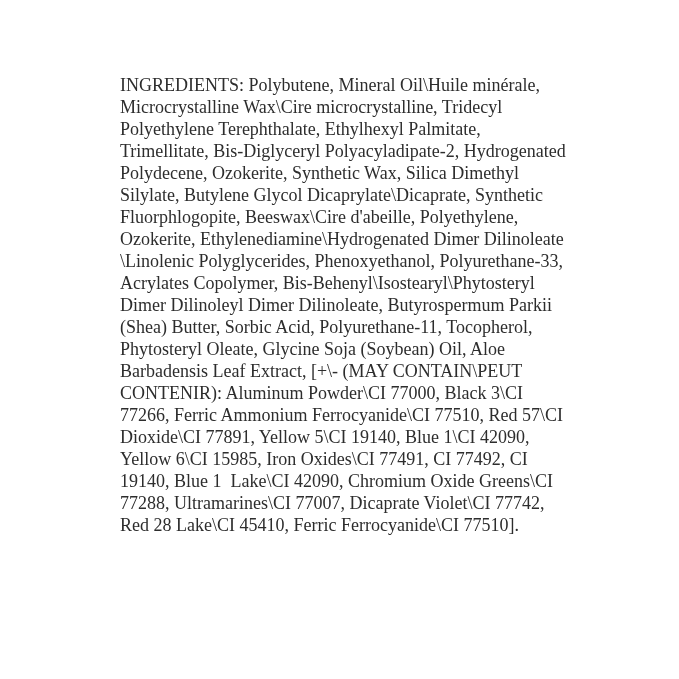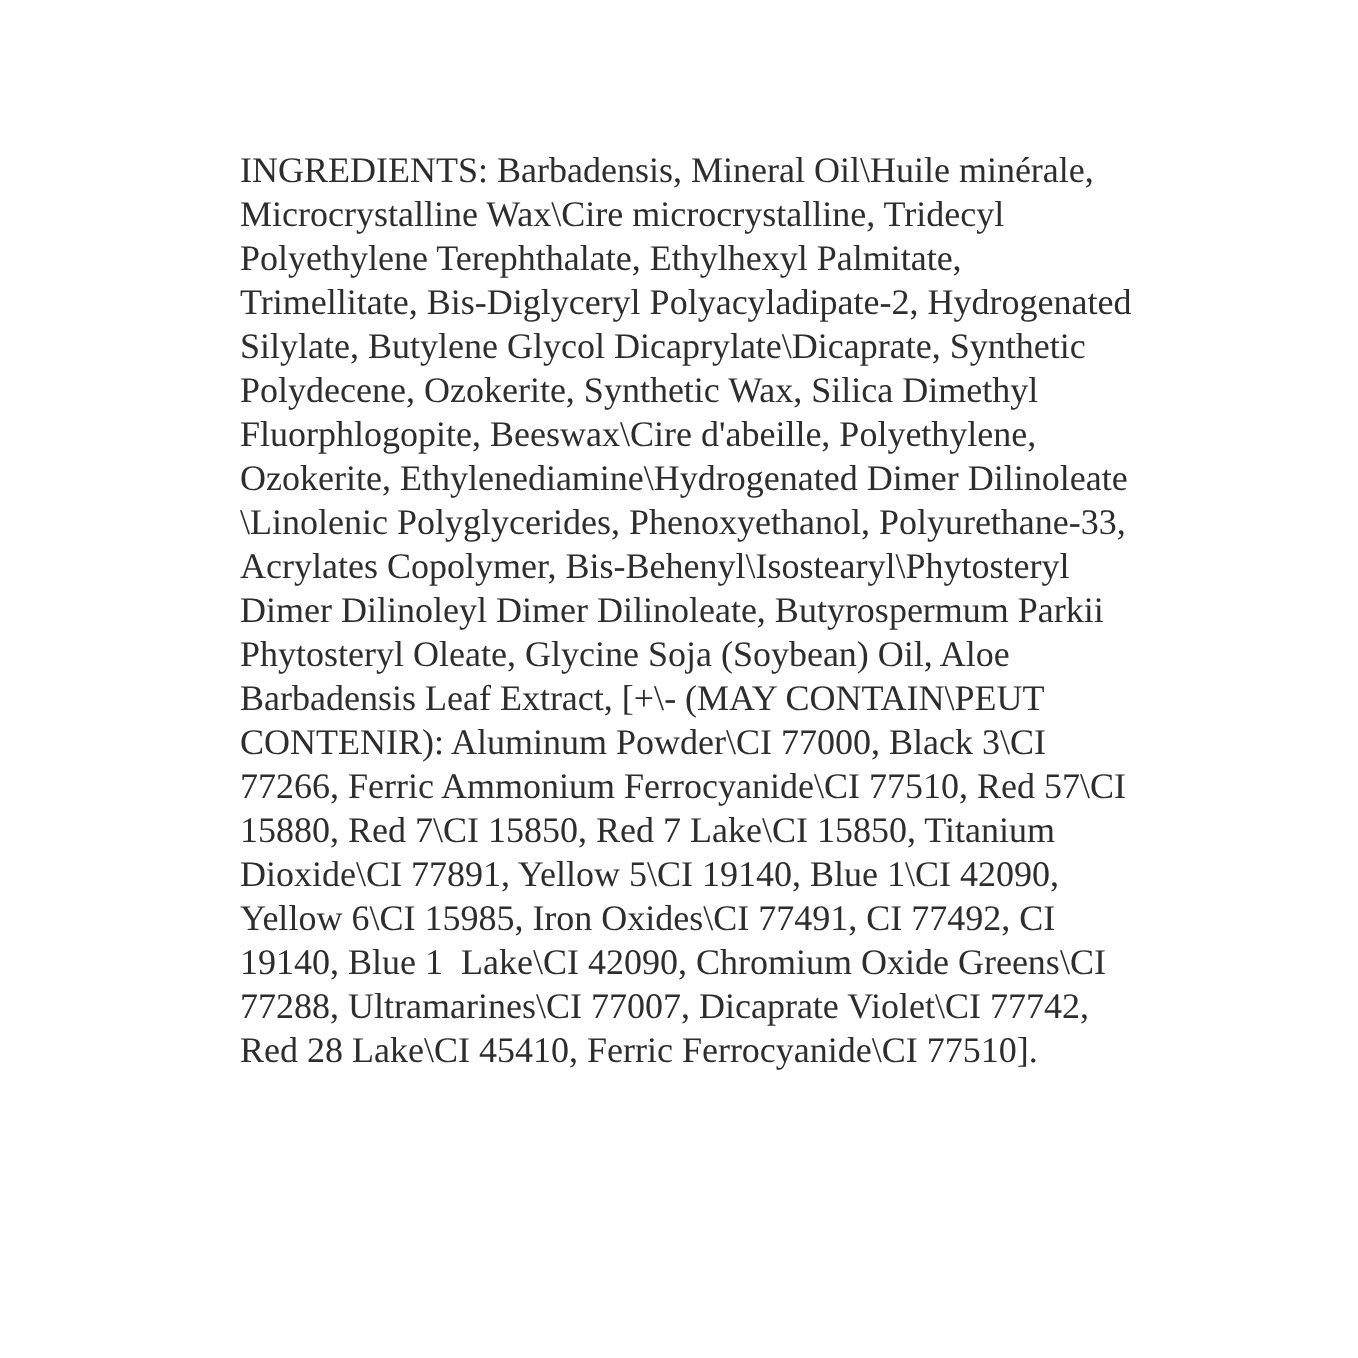--- a/index.html
+++ b/index.html
@@ -31,35 +31,35 @@
   }
   .ingredients-line {
     white-space: pre; 
   }
 </style>
 </head>
 <body>
 
 <div class="page">
   <div class="ingredients-block">
-    <div class="ingredients-line">INGREDIENTS: Barbadensis, Mineral Oil\Huile minérale,</div>
+    <div class="ingredients-line">INGREDIENTS: Polybutene, Mineral Oil\Huile minérale,</div>
     <div class="ingredients-line">Microcrystalline Wax\Cire microcrystalline, Tridecyl</div>
     <div class="ingredients-line">Polyethylene Terephthalate, Ethylhexyl Palmitate,</div>
     <div class="ingredients-line">Trimellitate, Bis-Diglyceryl Polyacyladipate-2, Hydrogenated</div>
+    <div class="ingredients-line">Polydecene, Ozokerite, Synthetic Wax, Silica Dimethyl</div>
     <div class="ingredients-line">Silylate, Butylene Glycol Dicaprylate\Dicaprate, Synthetic</div>
-    <div class="ingredients-line">Polydecene, Ozokerite, Synthetic Wax, Silica Dimethyl</div>
     <div class="ingredients-line">Fluorphlogopite, Beeswax\Cire d'abeille, Polyethylene,</div>
     <div class="ingredients-line">Ozokerite, Ethylenediamine\Hydrogenated Dimer Dilinoleate</div>
     <div class="ingredients-line">\Linolenic Polyglycerides, Phenoxyethanol, Polyurethane-33,</div>
     <div class="ingredients-line">Acrylates Copolymer, Bis-Behenyl\Isostearyl\Phytosteryl</div>
     <div class="ingredients-line">Dimer Dilinoleyl Dimer Dilinoleate, Butyrospermum Parkii</div>
+    <div class="ingredients-line">(Shea) Butter, Sorbic Acid, Polyurethane-11, Tocopherol,</div>
     <div class="ingredients-line">Phytosteryl Oleate, Glycine Soja (Soybean) Oil, Aloe</div>
     <div class="ingredients-line">Barbadensis Leaf Extract, [+\- (MAY CONTAIN\PEUT</div>
     <div class="ingredients-line">CONTENIR): Aluminum Powder\CI 77000, Black 3\CI</div>
     <div class="ingredients-line">77266, Ferric Ammonium Ferrocyanide\CI 77510, Red 57\CI</div>
-    <div class="ingredients-line">15880, Red 7\CI 15850, Red 7 Lake\CI 15850, Titanium</div>
     <div class="ingredients-line">Dioxide\CI 77891, Yellow 5\CI 19140, Blue 1\CI 42090,</div>
     <div class="ingredients-line">Yellow 6\CI 15985, Iron Oxides\CI 77491, CI 77492, CI</div>
     <div class="ingredients-line">19140, Blue 1  Lake\CI 42090, Chromium Oxide Greens\CI</div>
     <div class="ingredients-line">77288, Ultramarines\CI 77007, Dicaprate Violet\CI 77742,</div>
     <div class="ingredients-line">Red 28 Lake\CI 45410, Ferric Ferrocyanide\CI 77510].</div>
   </div>
 </div>
 
 </body></html>

